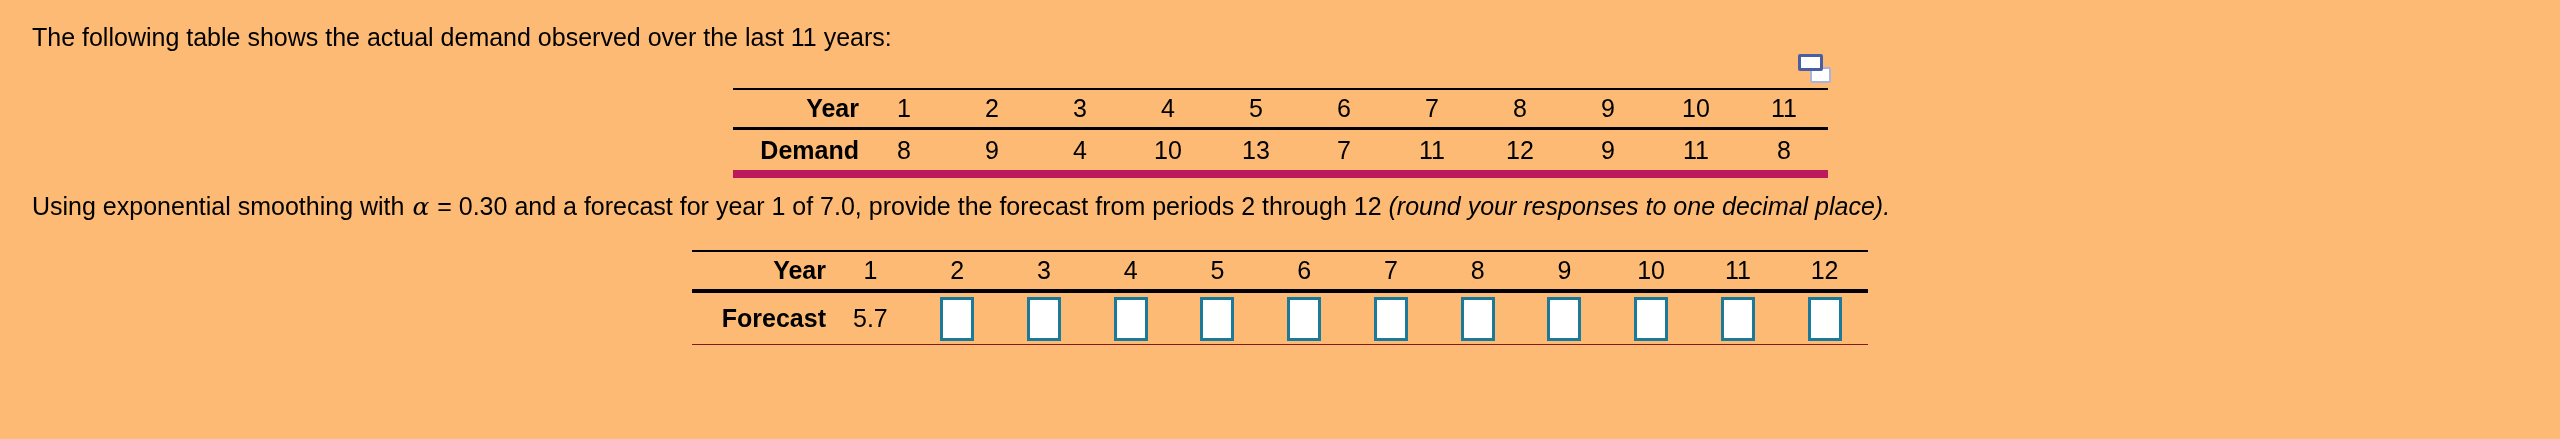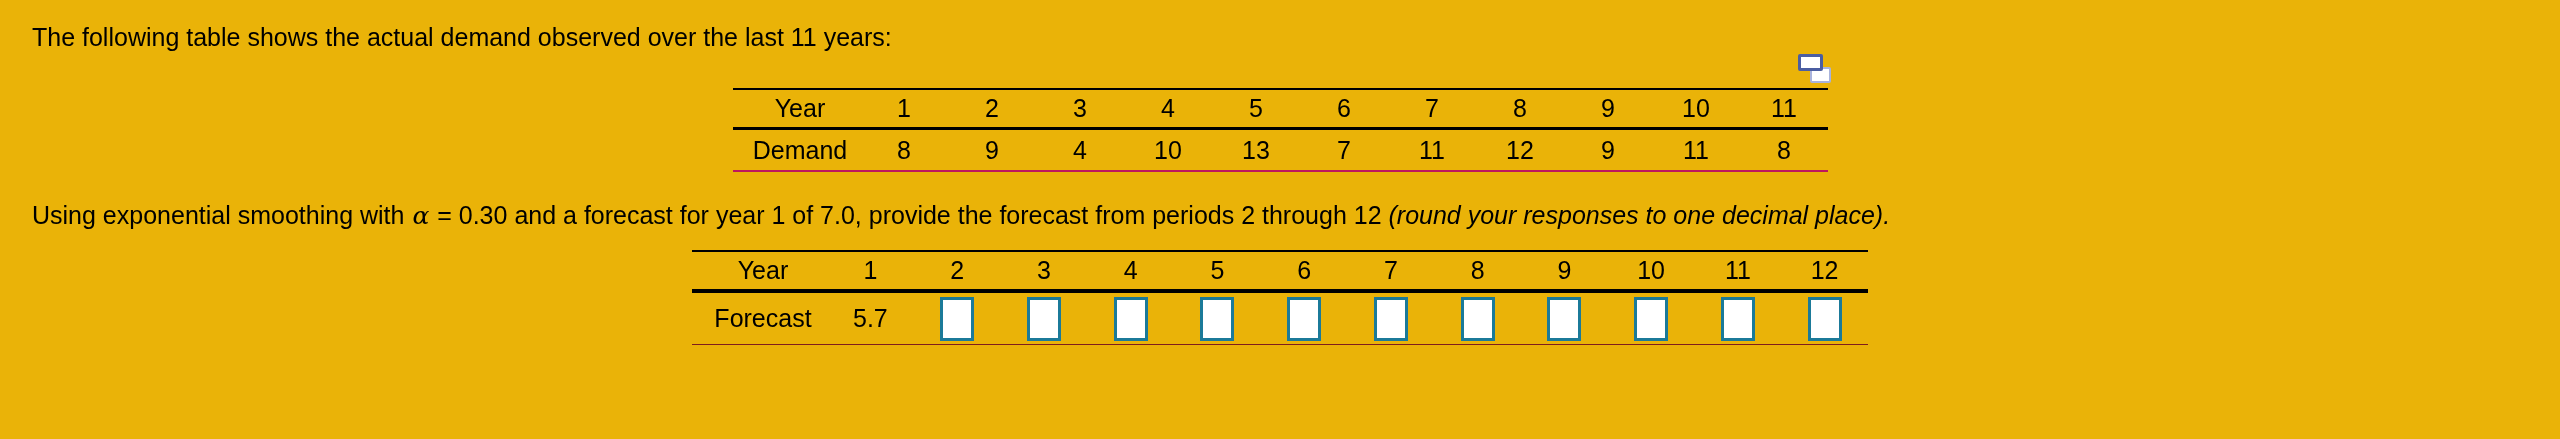--- a/index.html
+++ b/index.html
@@ -10,30 +10,30 @@
     height: 439px;
     overflow: hidden;
     font-family: "Liberation Sans", "DejaVu Sans", sans-serif;
     font-size: 25px;
     color: #000000;
   }
   .page {
     position: relative;
     width: 2560px;
     height: 439px;
-    background: #eab308;
+    background: #fdba74;
   }
   p.line {
     position: absolute;
     margin: 0;
     white-space: nowrap;
     line-height: 1.2;
   }
   #intro { left: 32px; top: 22px; }
-  #instruction { left: 32px; top: 200px; }
+  #instruction { left: 32px; top: 191px; }
   .alpha {
     font-family: "DejaVu Serif", serif;
     font-style: italic;
     padding: 0 1px;
   }
   em { font-style: italic; }
 
   
   .dup-icon {
     position: absolute;
@@ -71,40 +71,40 @@
     table-layout: fixed;
     font-size: 25px;
   }
   #demand-table {
     left: 733px;
     top: 88px;
     width: 1095px;
     border-top: 2px solid #000;
   }
   #demand-table tr.row-top    { border-bottom: 3px solid #000; }
-  #demand-table tr.row-bottom { border-bottom: 2px solid #be185d; }
+  #demand-table tr.row-bottom { border-bottom: 8px solid #be185d; }
   #demand-table th { width: 118px; }
   #demand-table tr.row-top td,    #demand-table tr.row-top th    { height: 35px; }
   #demand-table tr.row-bottom td, #demand-table tr.row-bottom th { height: 38px; }
 
   #forecast-table {
     left: 692px;
     top: 250px;
     width: 1176px;
     border-top: 2px solid #000;
   }
   #forecast-table tr.row-top    { border-bottom: 4px solid #000; }
   #forecast-table tr.row-bottom { border-bottom: 1px solid #7f1d1d; }
   #forecast-table th { width: 126px; }
   #forecast-table tr.row-top td,    #forecast-table tr.row-top th    { height: 35px; }
   #forecast-table tr.row-bottom td, #forecast-table tr.row-bottom th { height: 49px; }
 
   th {
-    text-align: center;
-    font-weight: normal;
+    text-align: right;
+    font-weight: bold;
     padding-left: 8px;
     vertical-align: middle;
   }
   td {
     text-align: center;
     vertical-align: middle;
     padding: 0;
   }
 
   .answer-box {

